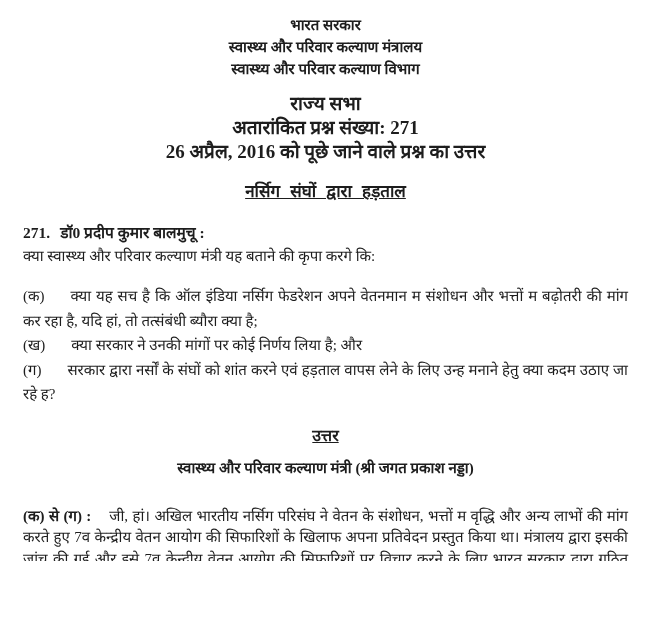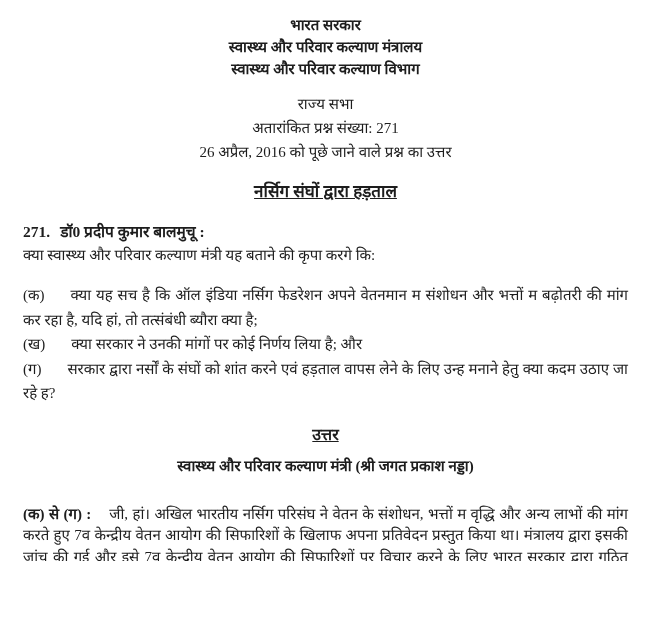--- a/index.html
+++ b/index.html
@@ -6,25 +6,25 @@
   body{
     width:650px;height:637px;background:#ffffff;
     font-family:"Liberation Serif","DejaVu Serif",serif;
     color:#1d1d1d;
   }
   .page{
     position:relative;width:650px;height:561px;overflow:hidden;
     box-sizing:border-box;padding:14px 22px 0 23px;
   }
   .center{text-align:center;}
-  .bold{font-weight:bold;}
+  .bold{font-weight:bold;font-family:Liberation Mono, monospace;}
   .underline{text-decoration:underline;}
   .hdr-line{font-size:15px;line-height:22px;font-weight:bold;}
   .session{margin-top:12px;}
-  .session-line{font-size:15px;line-height:24px;font-weight:normal;}
+  .session-line{font-size:19px;line-height:24px;font-weight:bold;}
   .doc-title{margin-top:16px;font-size:17px;line-height:24px;}
   .q-number-line{margin-top:17px;font-size:15.5px;line-height:22px;font-weight:bold;}
   .q-number{padding-right:10px;text-align:right;}
   .q-intro{font-size:15px;line-height:22px;margin-top:1px;}
   .q-parts{margin-top:17px;}
   .q-part{font-size:15px;line-height:24.5px;text-align:justify;margin:0;}
   .part-label{padding-right:26px;}
   .answer-heading{margin-top:17px;font-size:16px;line-height:24px;}
   .minister-line{margin-top:7px;font-size:15px;line-height:24px;font-weight:bold;}
   .answer-para{

